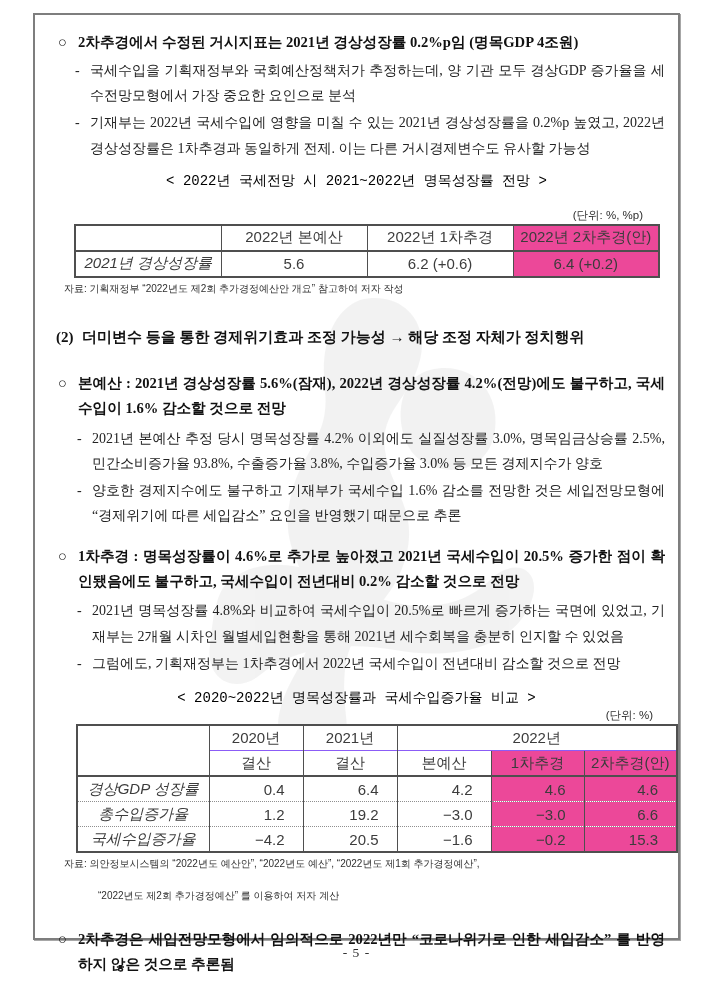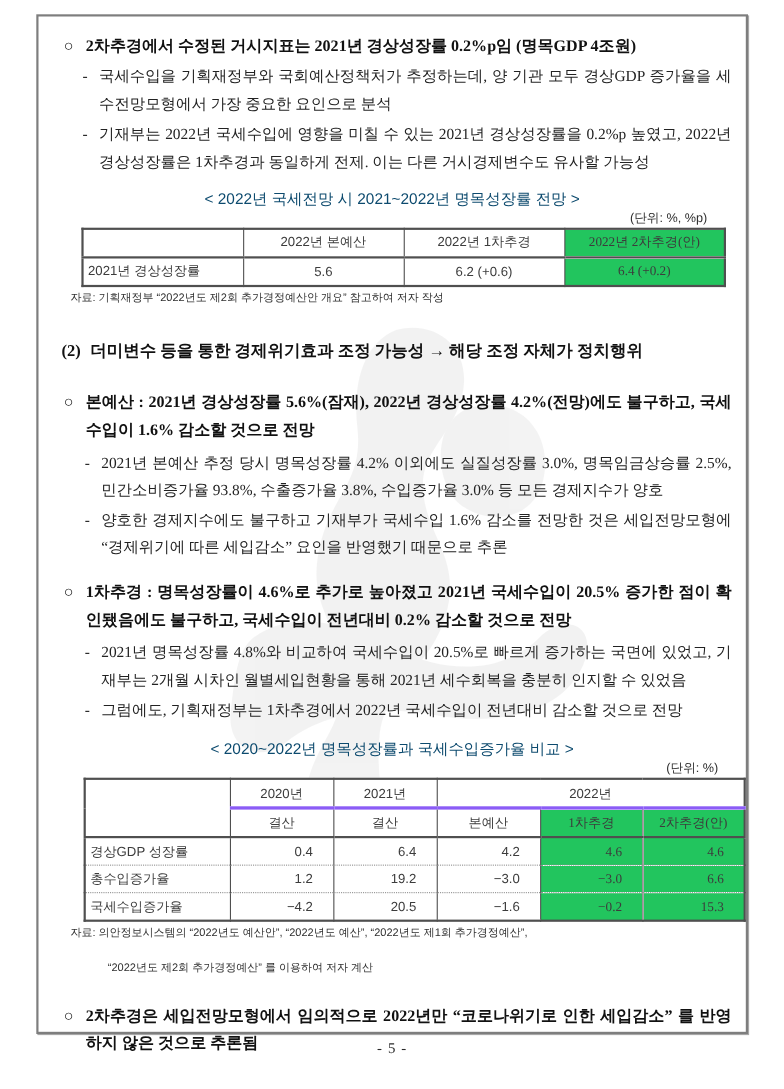--- a/index.html
+++ b/index.html
@@ -22,46 +22,46 @@
   .lv1{margin-left:10px;font-weight:700;font-size:14.6px;line-height:1.72;color:#111;}
   .lv1 .mk{width:20px;}
   
   .sec{margin-left:8px;font-weight:700;font-size:15px;line-height:1.6;color:#111;}
   .sec .mk{width:26px;}
   
   .sub{margin-left:27px;font-size:14px;line-height:1.8;color:#222;}
   .sub .mk{width:15px;}
   .sub2{margin-left:29px;}
   
-  .tbl-title{text-align:center;font-size:14px;color:#0c4a6e;
-    font-family:Liberation Sans, sans-serif;}
+  .tbl-title{text-align:center;font-size:14px;color:#000000;
+    font-family:Liberation Mono, monospace;}
   .tbl-unit{text-align:right;font-size:11.5px;color:#2e2e2e;
     font-family:"Liberation Sans","DejaVu Sans",sans-serif;padding-right:12px;}
   .t1-unit{padding-right:22px;}
   
   table.t{
     border-collapse:collapse;table-layout:fixed;
     font-family:"Liberation Sans","DejaVu Sans",sans-serif;
-    font-size:12px;color:#3c3c3c;background:#fff;
+    font-size:15px;color:#3c3c3c;background:#fff;
   }
   table.t{border:2px solid #4f4f4f;}
   table.t th,table.t td{
     border-left:1px solid #4f4f4f;padding:0 4px;height:24px;
     font-weight:400;overflow:hidden;white-space:nowrap;
   }
   table.t tr.body1 th,table.t tr.body1 td{border-top:2px solid #4f4f4f;}
   table.t tr.dot th,table.t tr.dot td{border-top:1px dotted #8f8f8f;}
-  table.t tr.head2 th{border-top:3px solid #8b5cf6;}
-  .t .hl{background:#22c55e;font-family:Liberation Serif, serif;}
+  table.t tr.head2 th{border-top:1px solid #8b5cf6;}
+  .t .hl{background:#ec4899;}
   .t th{text-align:center;}
   .t1{width:586px;margin-left:26px;}
   .t1 td{text-align:center;}
   .t2{width:600px;margin-left:28px;}
   .t2 td.num{text-align:right;padding-right:18px;}
-  .t2 td.lab,.t1 td.lab{text-align:left;}
+  .t2 td.lab,.t1 td.lab{text-align:center;font-style:italic;}
   .src{
     font-family:"Liberation Sans","DejaVu Sans",sans-serif;
     font-size:10px;color:#2f2f2f;margin-left:16px;line-height:1.45;
   }
   .src .ind{padding-left:34px;margin-top:17px;}
   .pagenum{
     position:absolute;left:0;width:713px;top:945px;text-align:center;
     font-size:13.5px;color:#2a2a2a;letter-spacing:1px;z-index:2;
   }
 </style>
@@ -85,21 +85,21 @@
   <div class="item sub" style="margin-top:3px;">
     <span class="mk">-</span>
     <div class="tx">국세수입을 기획재정부와 국회예산정책처가 추정하는데, 양 기관 모두 경상GDP 증가율을 세수전망모형에서 가장 중요한 요인으로 분석</div>
   </div>
   <div class="item sub" style="margin-top:2px;">
     <span class="mk">-</span>
     <div class="tx">기재부는 2022년 국세수입에 영향을 미칠 수 있는 2021년 경상성장률을 0.2%p 높였고, 2022년 경상성장률은 1차추경과 동일하게 전제. 이는 다른 거시경제변수도 유사할 가능성</div>
   </div>
 
   <div class="tbl-title" style="margin-top:11px;">&lt; 2022년 국세전망 시 2021~2022년 명목성장률 전망 &gt;</div>
-  <div class="tbl-unit t1-unit" style="margin-top:1px;">(단위: %, %p)</div>
+  <div class="tbl-unit t1-unit" style="margin-top:18px;">(단위: %, %p)</div>
   <table class="t t1" style="margin-top:1px;">
     <colgroup>
         <col style="width:146px">
         <col style="width:146px">
         <col style="width:146px">
         <col style="width:146px">
       </colgroup>
     <tbody>
         <tr class="head">
       <th class="lab"></th>

